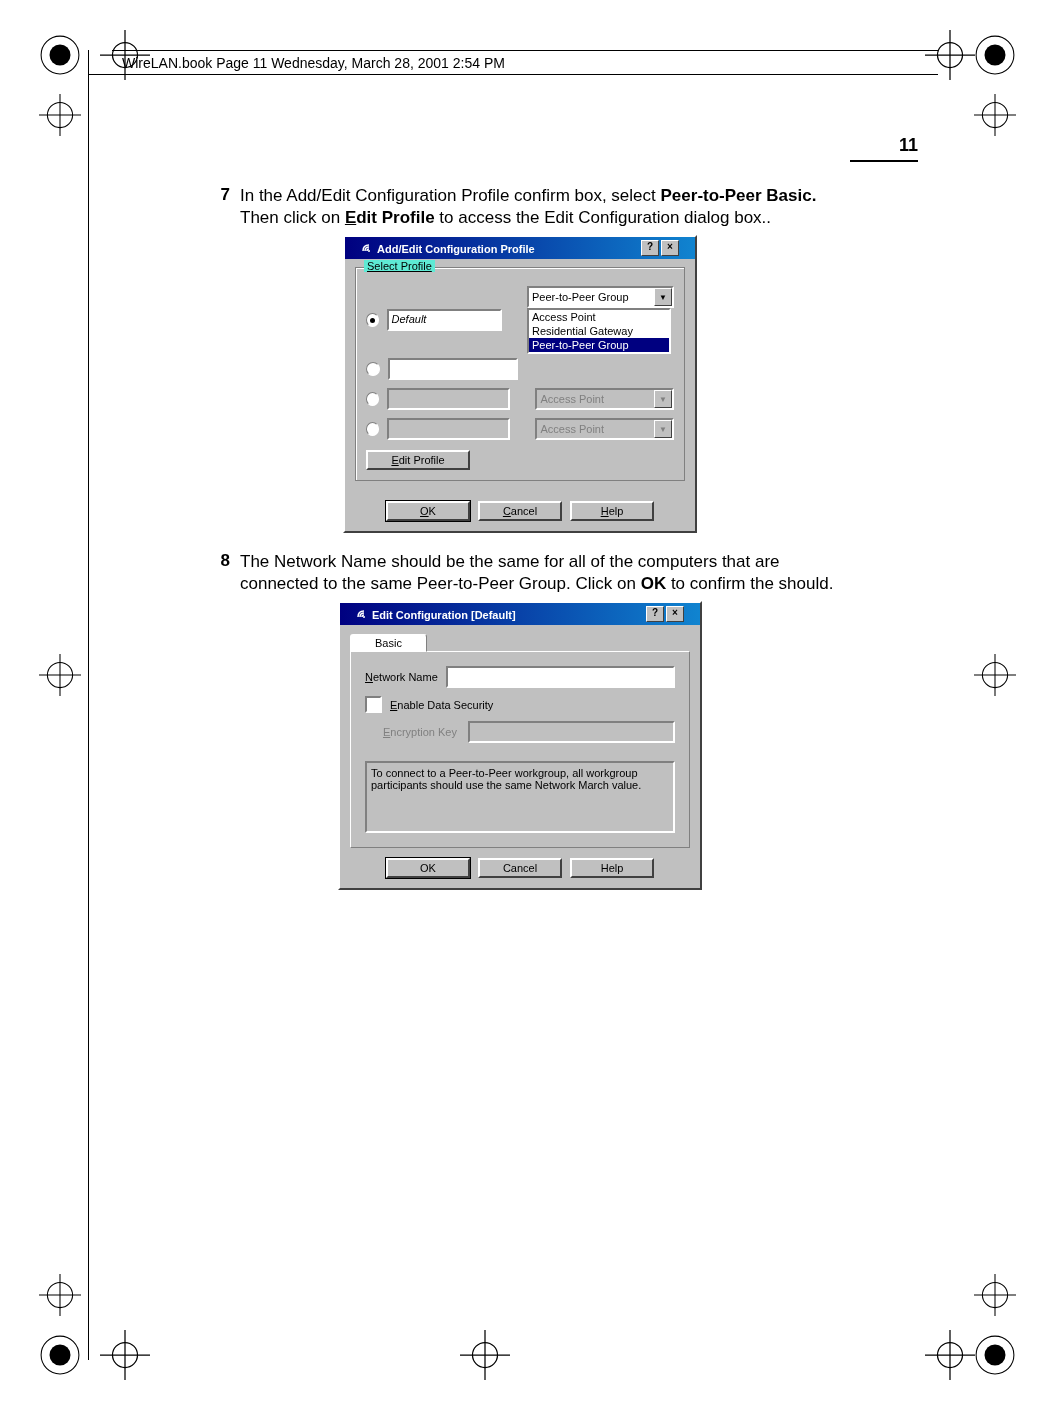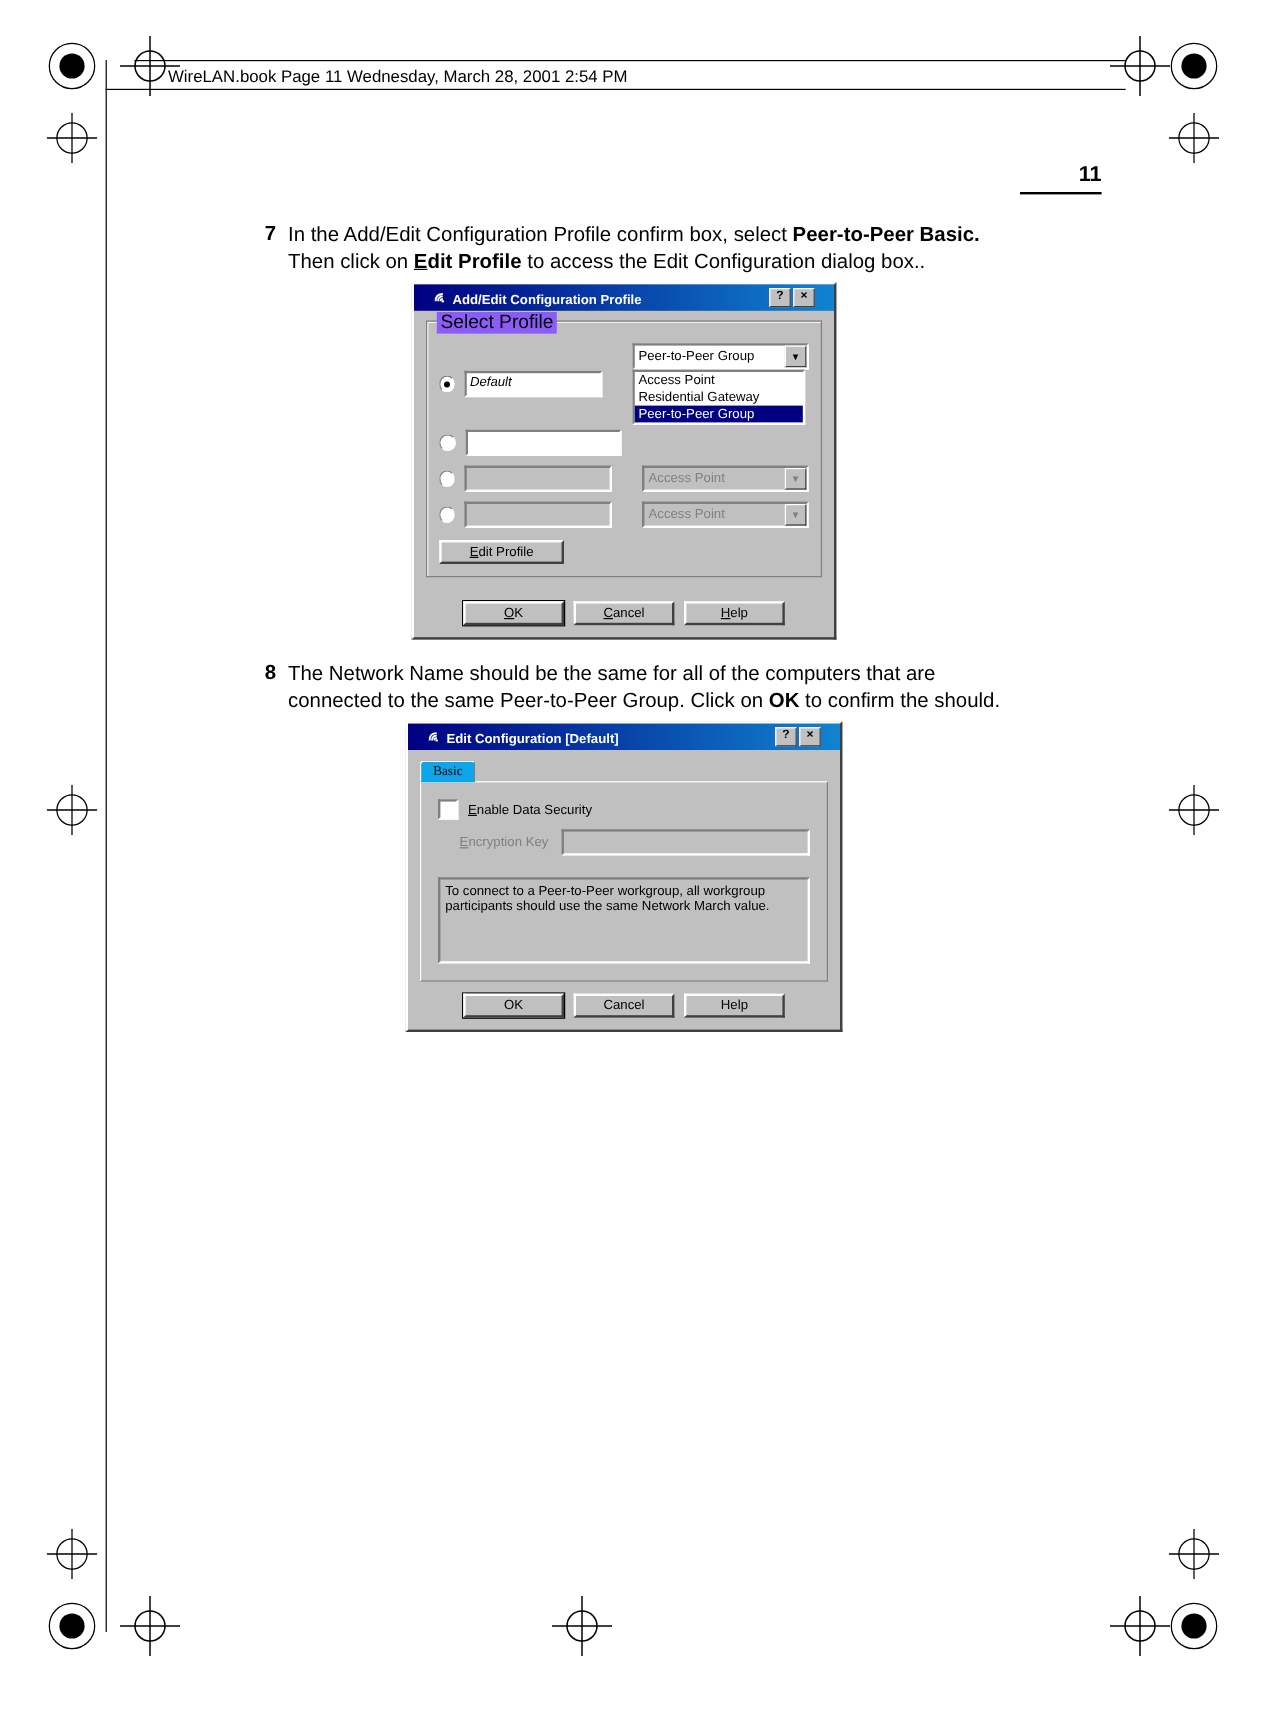--- a/index.html
+++ b/index.html
@@ -16,21 +16,21 @@
     position: absolute;
     width: 50px;
     height: 50px;
     display: flex;
     align-items: center;
     justify-content: center;
   }
   .reg-mark svg { width: 42px; height: 42px; }
   .header-text {
     position: absolute;
-    left: 140px;
+    left: 122px;
     top: 55px;
     font-size: 14px;
   }
   .page-number {
     position: absolute;
     left: 850px;
     top: 135px;
     font-size: 18px;
     font-weight: bold;
     border-bottom: 2px solid #000;
@@ -97,23 +97,24 @@
   .groupbox {
     border: 1px solid #808080;
     position: relative;
     padding: 18px 10px 10px 10px;
     margin-bottom: 10px;
     box-shadow: inset 1px 1px 0 #fff;
   }
   .groupbox .legend {
     position: absolute;
     top: -8px; left: 8px;
-    background: #8b5cf6;
+    background: #5eead4;
     padding: 0 3px;
-    font-size: 16px;
+    font-size: 11px;
+    text-decoration: underline;
   }
   .row {
     display: flex;
     align-items: center;
     gap: 8px;
     margin-bottom: 8px;
   }
   .radio {
     width: 12px; height: 12px;
     border-radius: 50%;
@@ -180,29 +181,28 @@
   .btn.def { box-shadow: 0 0 0 1px #000; }
   .button-row { display: flex; gap: 8px; justify-content: center; padding-top: 10px;}
   .checkbox {
     width: 13px; height: 13px;
     background: #fff;
     border: 2px solid;
     border-color: #808080 #fff #fff #808080;
   }
   .tabstrip { display: flex; gap: 0; }
   .tab {
-    background: #0ea5e9;
+    background: #ffffff;
     border: 1px solid;
     border-color: #fff #808080 transparent #fff;
     border-radius: 3px 3px 0 0;
-    padding: 2px 10px;
+    padding: 2px 24px;
     font-size: 11px;
     position: relative;
     top: 1px;
-    font-family: Liberation Serif, serif;
   }
   .panel {
     border: 1px solid;
     border-color: #fff #808080 #808080 #fff;
     padding: 14px;
   }
   .infobox {
     border: 2px solid;
     border-color: #808080 #fff #fff #808080;
     padding: 4px;
@@ -433,20 +433,24 @@
           <span class="tb-icon">?</span>
           <span class="tb-icon">×</span>
         </span>
       </div>
       <div class="dlg-body">
         <div class="tabstrip">
           <div class="tab">Basic</div>
         </div>
         <div class="panel">
           <div class="row">
+            <span><span class="u">N</span><span>etwork Name</span></span>
+            <div class="textfield" style="flex:1;"></div>
+          </div>
+          <div class="row">
             <div class="checkbox"></div>
             <span><span class="u">E</span><span>nable Data Security</span></span>
           </div>
           <div class="row" style="color:#808080;padding-left:18px;gap:11px;">
             <span><span class="u">E</span><span>ncryption Key</span></span>
             <div class="textfield dis" style="flex:1;"></div>
           </div>
           <div style="height:10px;"></div>
           <div class="infobox">To connect to a Peer-to-Peer workgroup, all workgroup participants should use the same Network March value.</div>
         </div>

